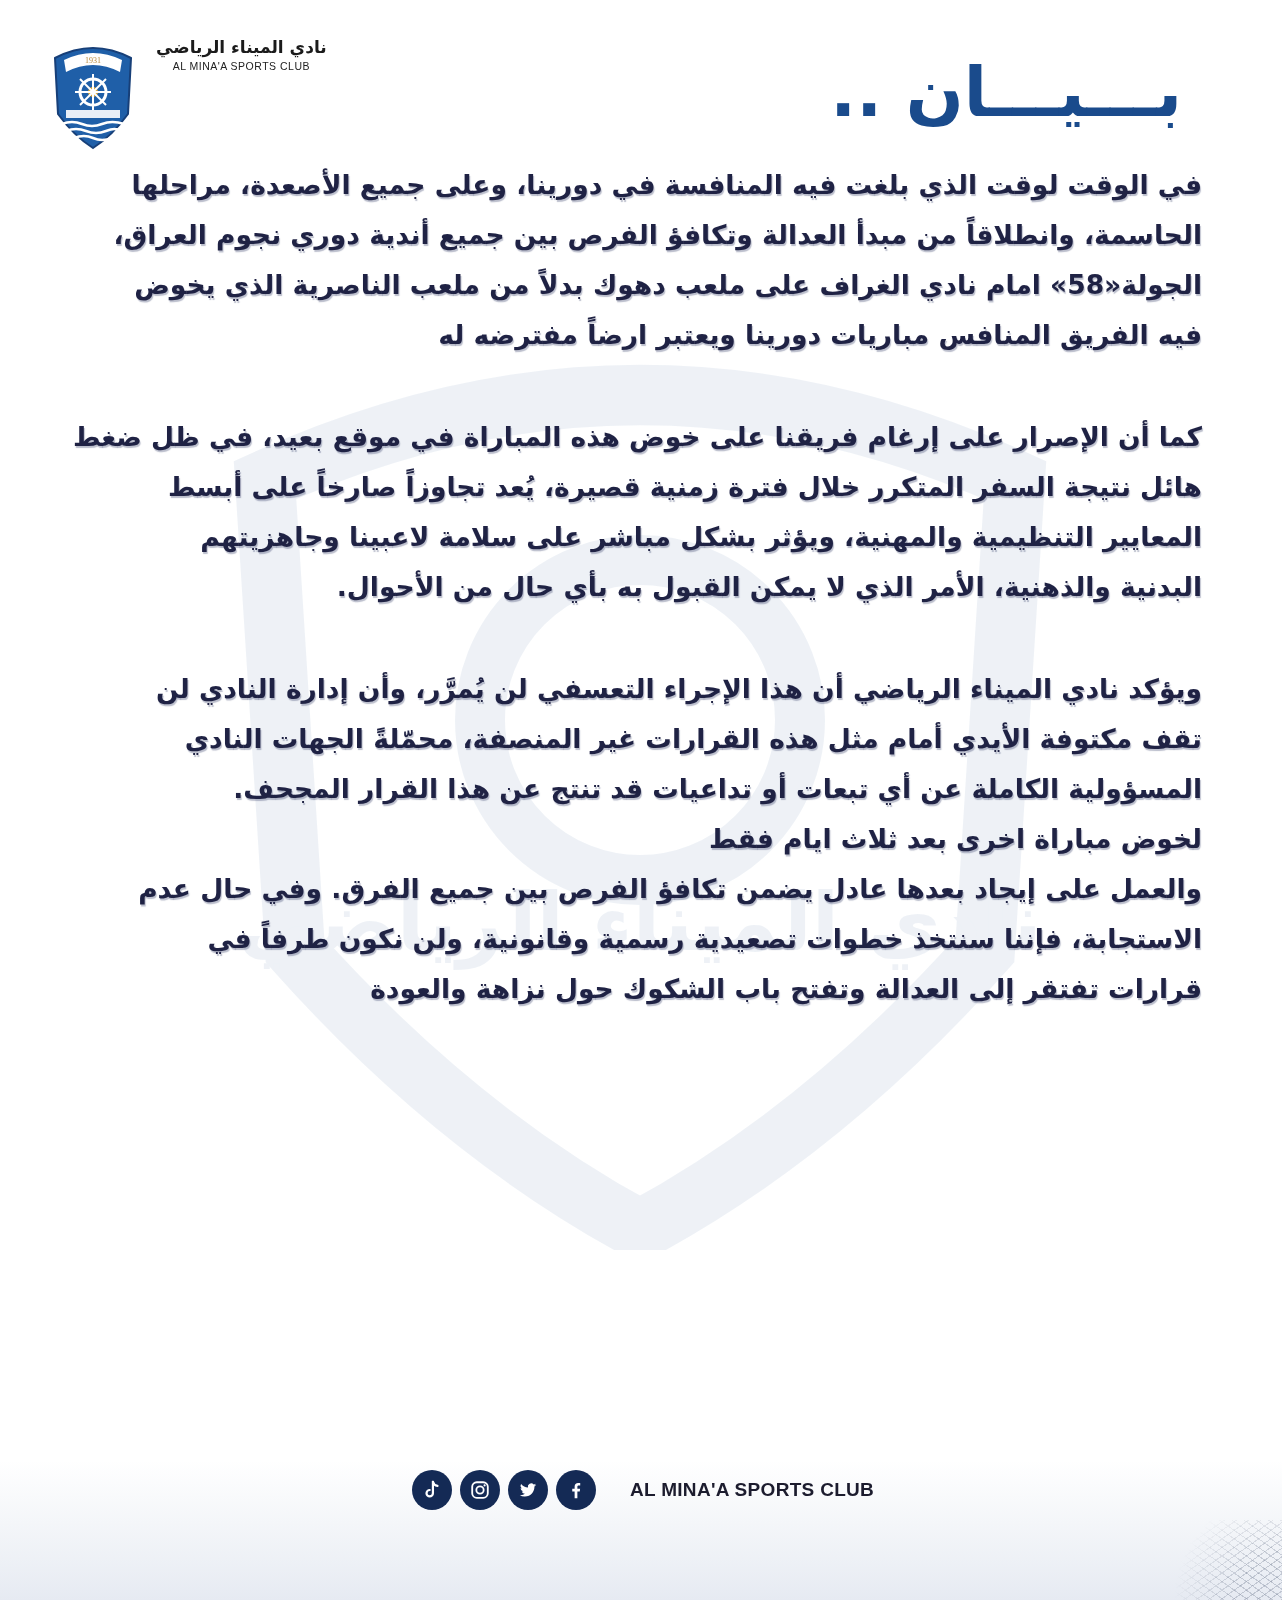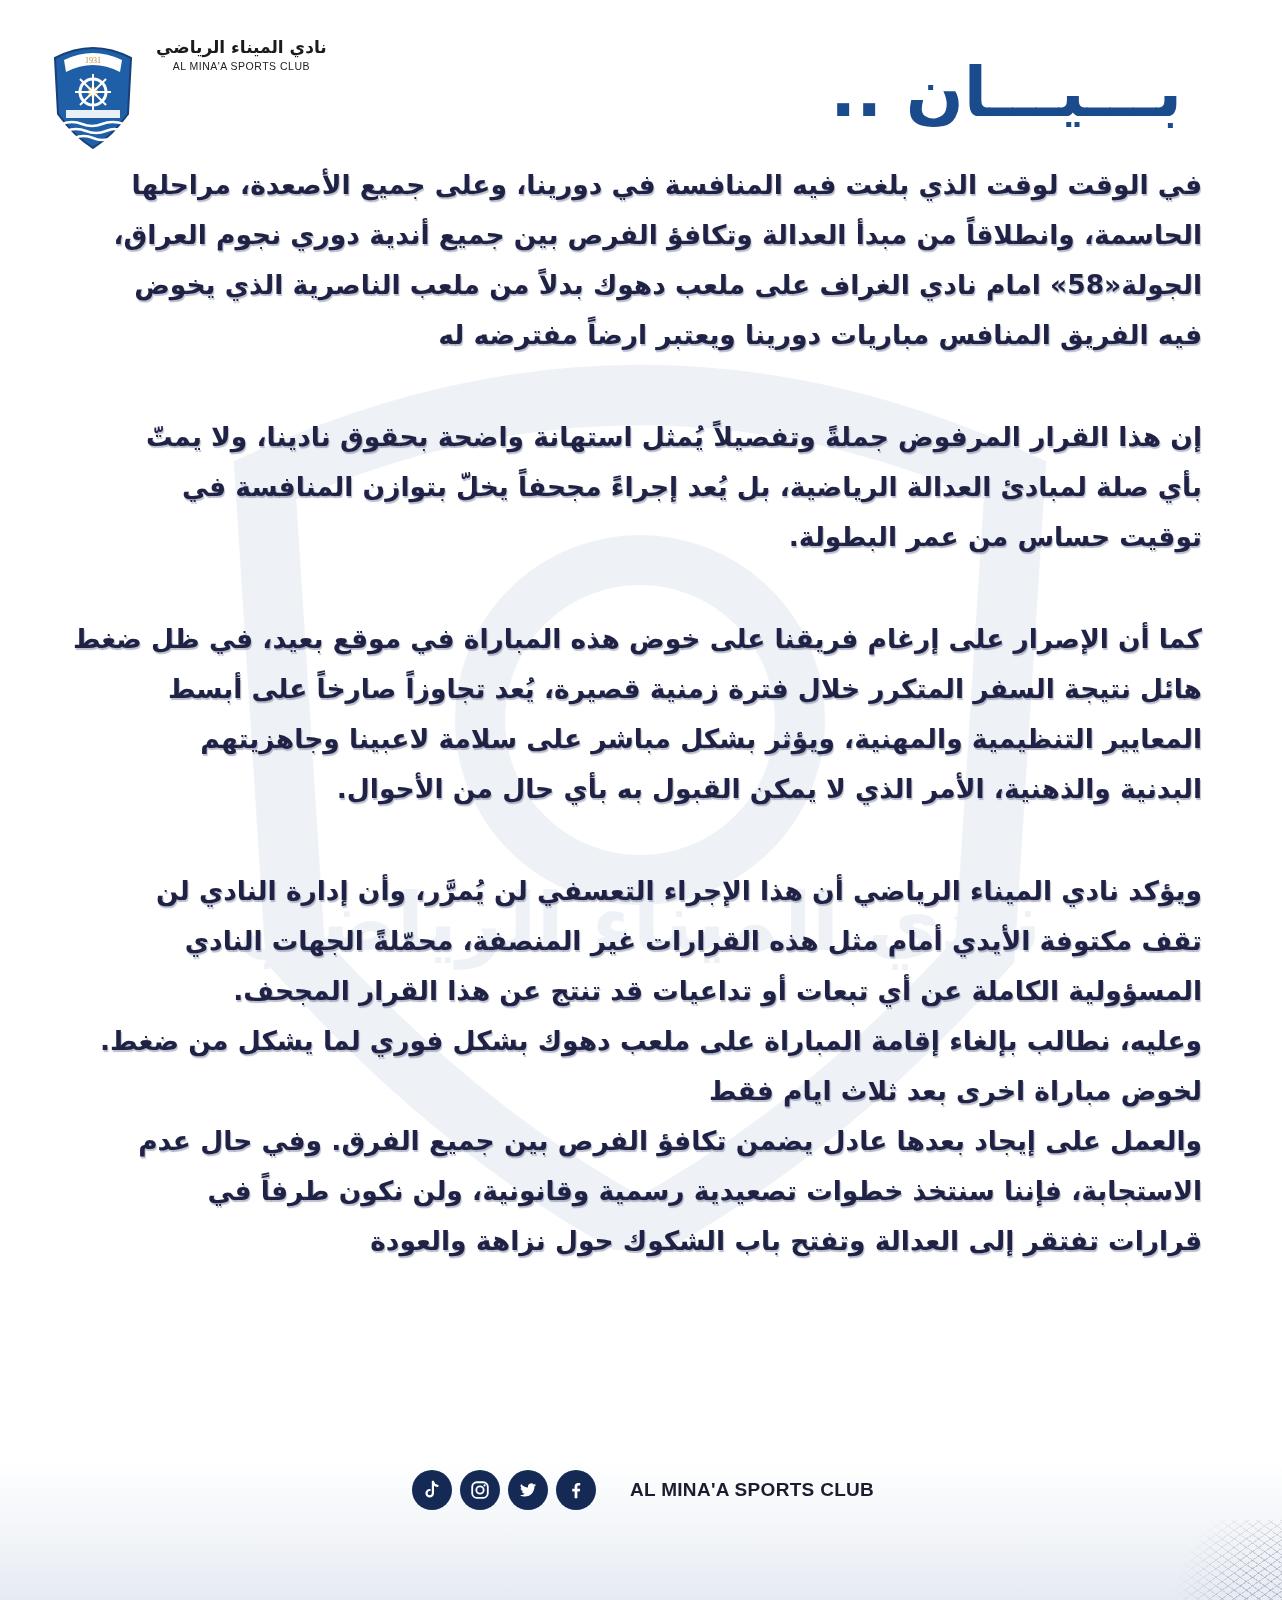--- a/index.html
+++ b/index.html
@@ -105,35 +105,29 @@
 <div class="title">بـــيـــان ..</div>
 
 <div class="content">
   <p class="para">
     <span class="line">في الوقت لوقت الذي بلغت فيه المنافسة في دورينا، وعلى جميع الأصعدة، مراحلها</span>
     <span class="line">الحاسمة، وانطلاقاً من مبدأ العدالة وتكافؤ الفرص بين جميع أندية دوري نجوم العراق،</span>
     <span class="line">الجولة«58» امام نادي الغراف على ملعب دهوك بدلاً من ملعب الناصرية الذي يخوض</span>
     <span class="line">فيه الفريق المنافس مباريات دورينا ويعتبر ارضاً مفترضه له</span>
   </p>
   <p class="para gap">
-    <span class="line">إن هذا القرار المرفوض جملةً وتفصيلاً يُمثل استهانة واضحة بحقوق نادينا، ولا يمتّ</span>
-    <span class="line">بأي صلة لمبادئ العدالة الرياضية، بل يُعد إجراءً مجحفاً يخلّ بتوازن المنافسة في</span>
-    <span class="line">توقيت حساس من عمر البطولة.</span>
-  </p>
-  <p class="para gap">
     <span class="line">كما أن الإصرار على إرغام فريقنا على خوض هذه المباراة في موقع بعيد، في ظل ضغط</span>
     <span class="line">هائل نتيجة السفر المتكرر خلال فترة زمنية قصيرة، يُعد تجاوزاً صارخاً على أبسط</span>
     <span class="line">المعايير التنظيمية والمهنية، ويؤثر بشكل مباشر على سلامة لاعبينا وجاهزيتهم</span>
     <span class="line">البدنية والذهنية، الأمر الذي لا يمكن القبول به بأي حال من الأحوال.</span>
   </p>
   <p class="para gap">
     <span class="line">ويؤكد نادي الميناء الرياضي أن هذا الإجراء التعسفي لن يُمرَّر، وأن إدارة النادي لن</span>
     <span class="line">تقف مكتوفة الأيدي أمام مثل هذه القرارات غير المنصفة، محمّلةً الجهات النادي</span>
     <span class="line">المسؤولية الكاملة عن أي تبعات أو تداعيات قد تنتج عن هذا القرار المجحف.</span>
-    <span class="line">وعليه، نطالب بإلغاء إقامة المباراة على ملعب دهوك بشكل فوري لما يشكل من ضغط.</span>
     <span class="line">لخوض مباراة اخرى بعد ثلاث ايام فقط</span>
     <span class="line">والعمل على إيجاد بعدها عادل يضمن تكافؤ الفرص بين جميع الفرق. وفي حال عدم</span>
     <span class="line">الاستجابة، فإننا  سنتخذ خطوات تصعيدية رسمية وقانونية، ولن نكون  طرفاً في</span>
     <span class="line">قرارات تفتقر إلى العدالة وتفتح باب الشكوك حول نزاهة والعودة</span>
   </p>
 </div>
 
 <div class="footer">
   <div class="social">
     <div class="social-btn">

